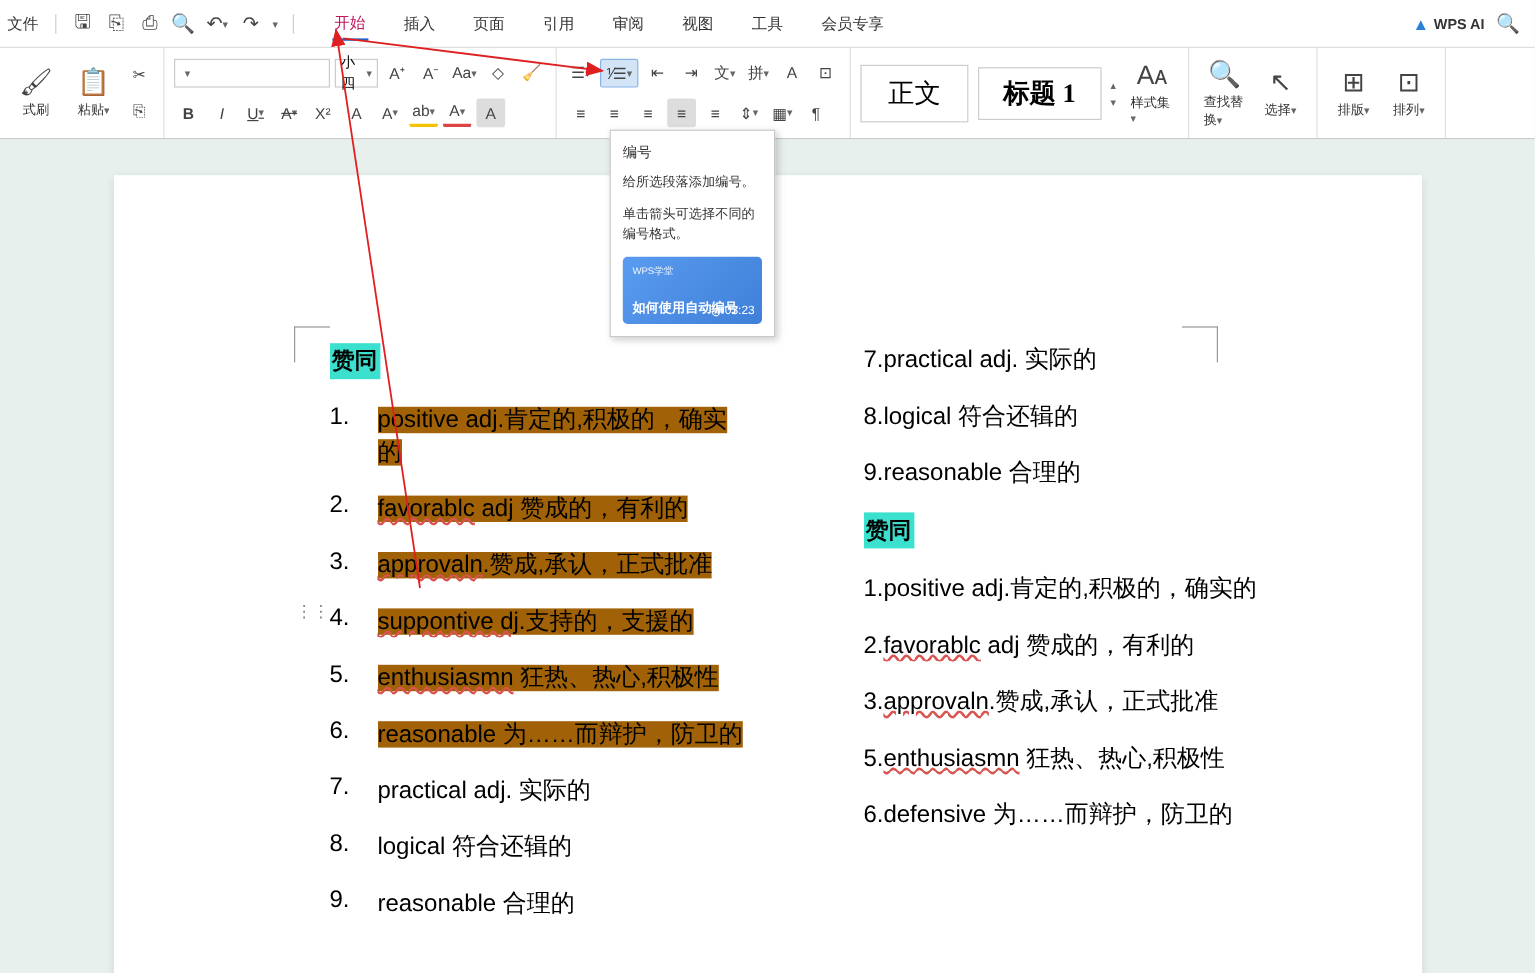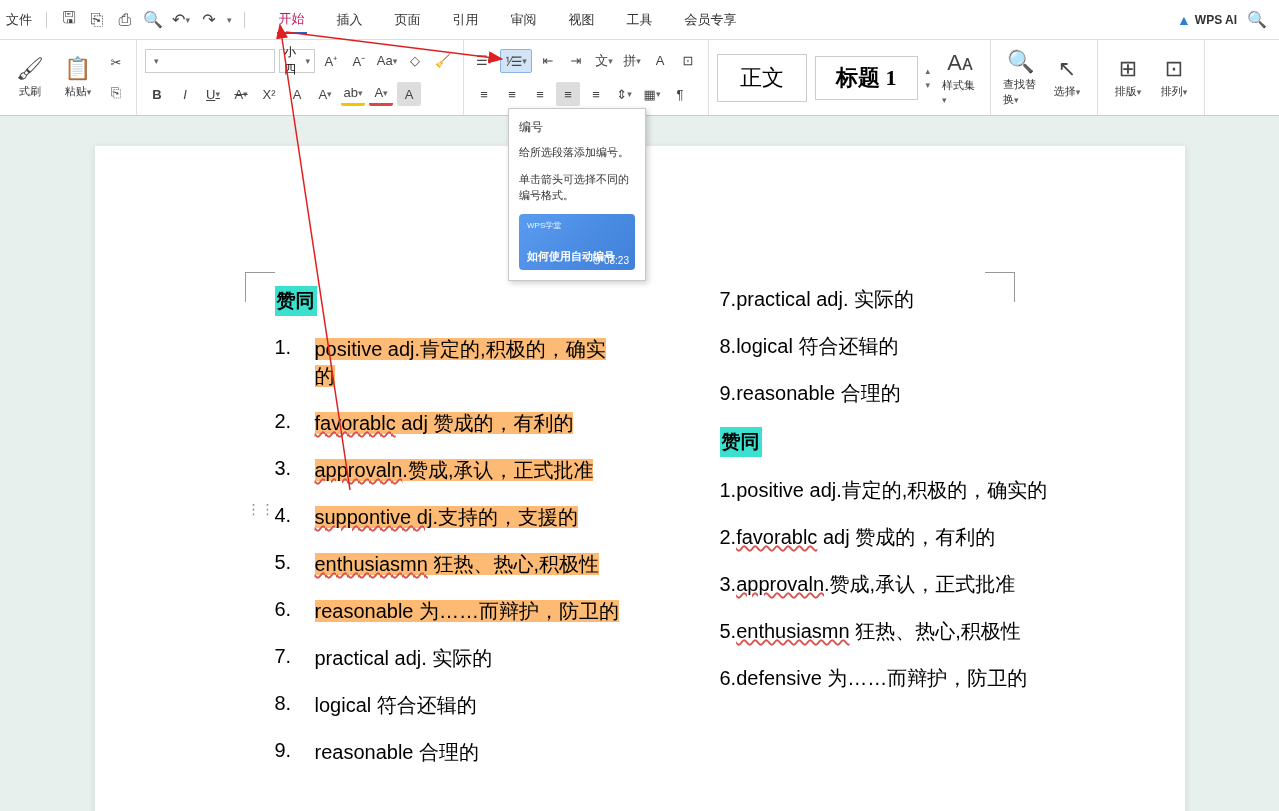--- a/index.html
+++ b/index.html
@@ -50,21 +50,21 @@
     .doc-area { position: relative; margin-top: 0; padding: 30px 0 0 0; display: flex; justify-content: center; }
     .page { width: 1090px; background: #fff; box-shadow: 0 2px 8px rgba(0,0,0,0.1); padding: 140px 60px 40px 180px; min-height: 670px; position: relative; }
     .page-corner-tl { position: absolute; top: 126px; left: 150px; width: 30px; height: 30px; border-top: 1px solid #999; border-left: 1px solid #999; }
     .page-corner-tr { position: absolute; top: 126px; right: 170px; width: 30px; height: 30px; border-top: 1px solid #999; border-right: 1px solid #999; }
     .columns { display: flex; gap: 40px; }
     .col { flex: 1; }
     .highlight-zantong { background: #3ce0ce; display: inline-block; font-size: 19px; font-weight: bold; padding: 2px 2px; }
     .doc-line { font-size: 20px; margin-bottom: 20px; display: flex; align-items: flex-start; }
     .num { width: 40px; }
     .txt { flex: 1; }
-    .sel { background: #fdba74; }
+    .sel { background: #a16207; }
     .underline-red { text-decoration: underline; text-decoration-color: #d9534f; text-decoration-style: wavy; }
     .item-handle { position: absolute; left: 152px; top: 355px; color: #888; cursor: move; font-size: 14px; }
     
     
     .arrow-svg { position: absolute; left: 0; top: 0; pointer-events: none; z-index: 200; }
   </style>
 </head>
 <body>
 
 <div class="menubar">

